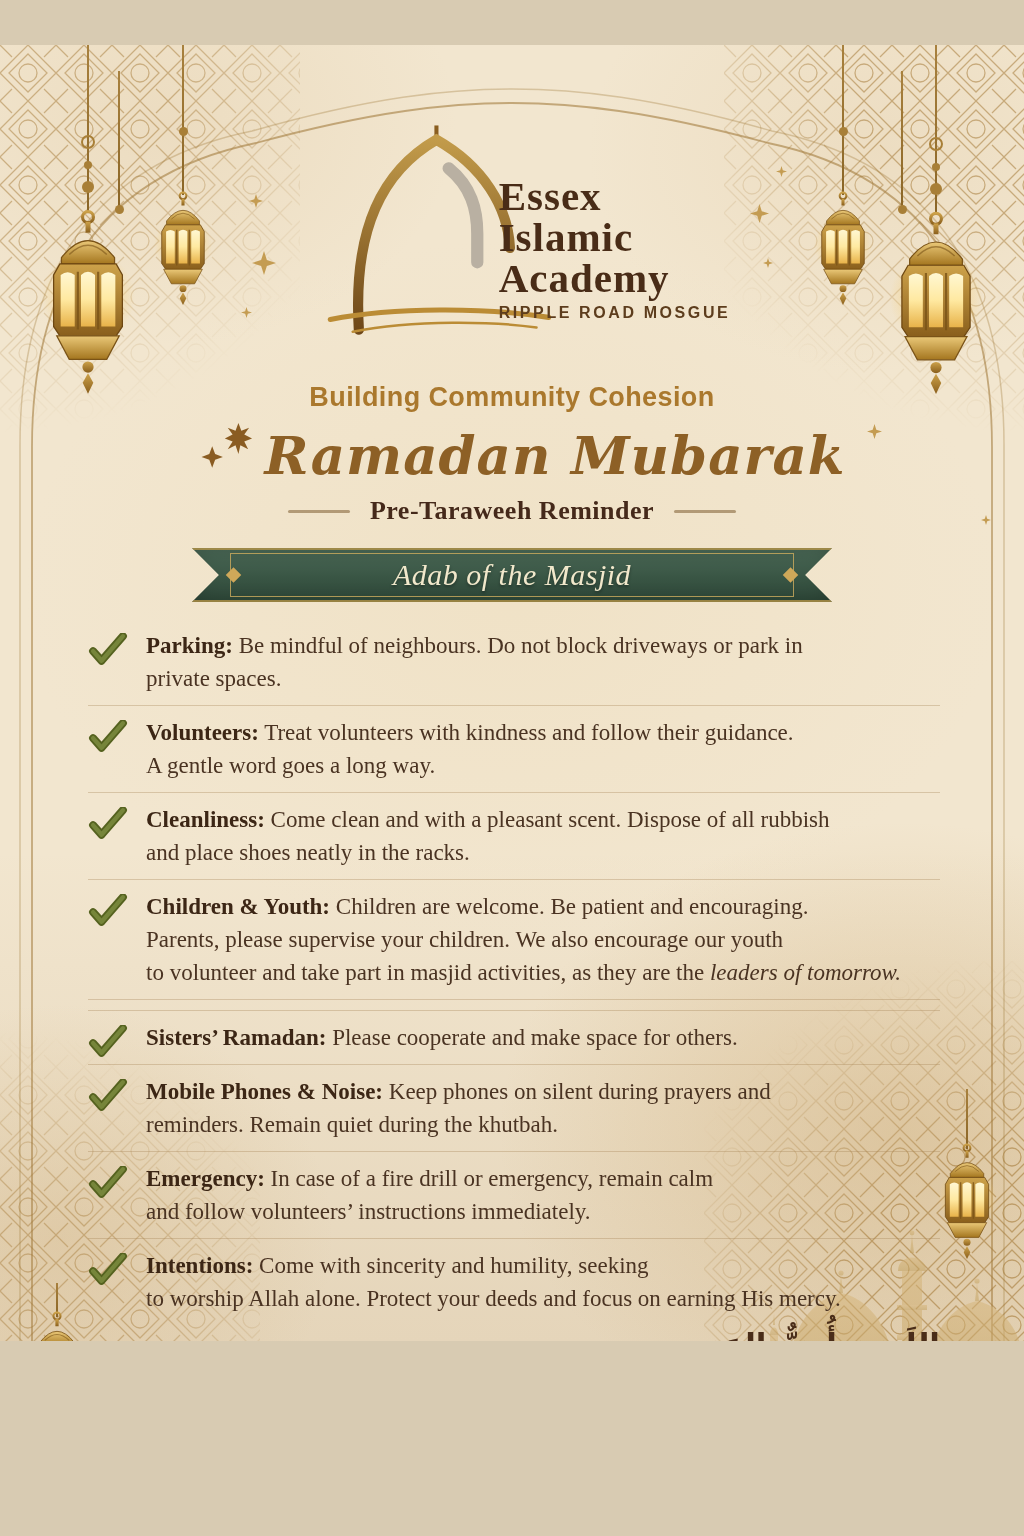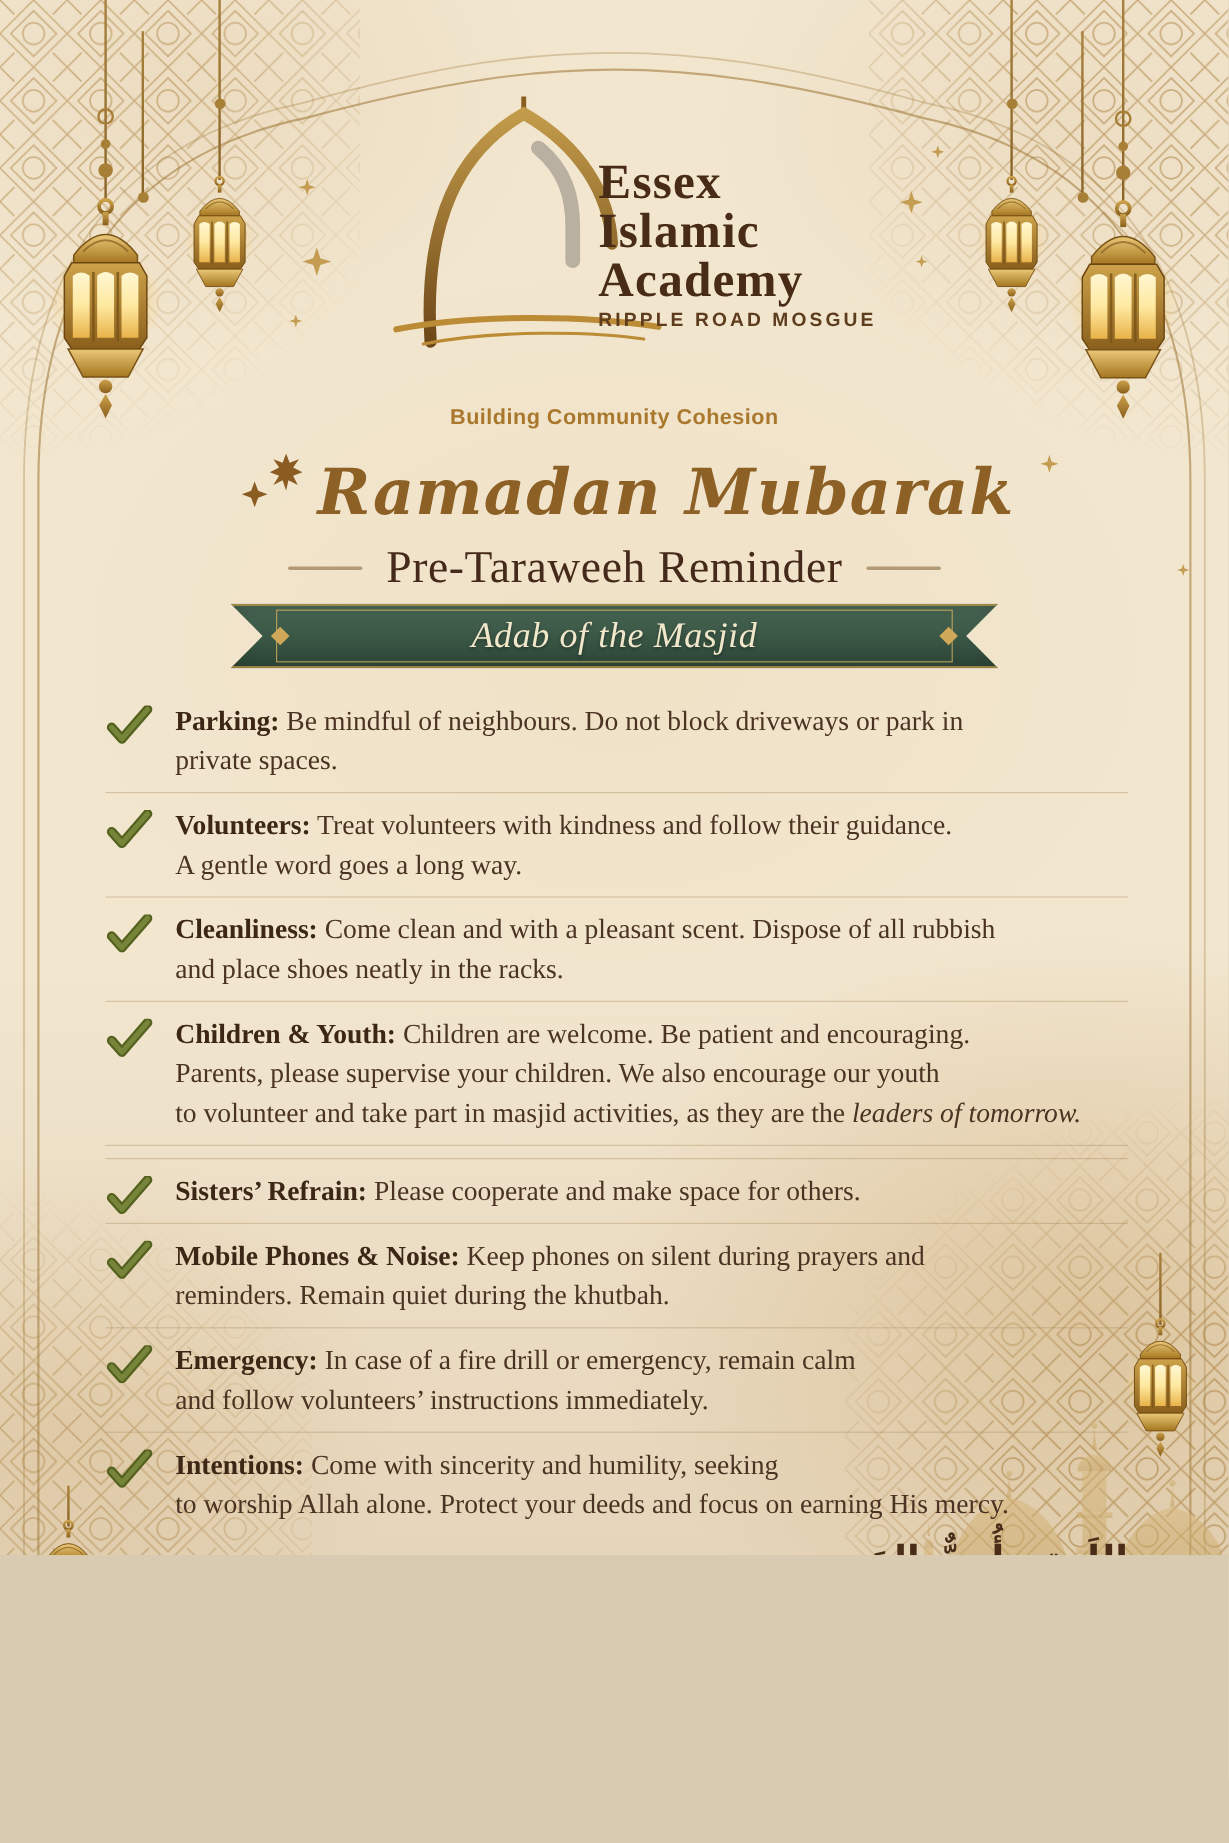--- a/index.html
+++ b/index.html
@@ -7,20 +7,21 @@
     position:relative;width:1024px;height:1296px;overflow:hidden;
     font-family:"Liberation Serif",serif;
     background-color:#f2e6cf;
     background-image:
       radial-gradient(ellipse 420px 320px at 16% 6%, rgba(211,180,132,.20), transparent 70%),
       radial-gradient(ellipse 420px 320px at 86% 8%, rgba(211,180,132,.18), transparent 70%),
       radial-gradient(ellipse 700px 500px at 50% 42%, rgba(236,218,182,.35), transparent 70%),
       radial-gradient(ellipse 620px 480px at 88% 84%, rgba(198,160,100,.38), transparent 65%),
       radial-gradient(ellipse 420px 360px at 6% 92%, rgba(203,168,112,.30), transparent 65%),
       linear-gradient(180deg, rgba(0,0,0,0) 62%, rgba(150,110,58,.14));
+    margin-top: 45px;
   }
   
   .corner{position:absolute;z-index:0;pointer-events:none;}
   .corner svg{display:block;}
   .corner.tl{left:0;top:0;-webkit-mask-image:radial-gradient(circle at 0 0,#000 34%,transparent 74%);mask-image:radial-gradient(circle at 0 0,#000 34%,transparent 74%);opacity:.5;}
   .corner.tr{right:0;top:0;-webkit-mask-image:radial-gradient(circle at 100% 0,#000 34%,transparent 74%);mask-image:radial-gradient(circle at 100% 0,#000 34%,transparent 74%);opacity:.55;}
   .corner.bl{left:0;bottom:0;-webkit-mask-image:radial-gradient(circle at 0 100%,#000 34%,transparent 74%);mask-image:radial-gradient(circle at 0 100%,#000 34%,transparent 74%);opacity:.45;}
   .corner.br{right:0;bottom:0;-webkit-mask-image:radial-gradient(circle at 100% 100%,#000 38%,transparent 78%);mask-image:radial-gradient(circle at 100% 100%,#000 38%,transparent 78%);opacity:.6;}
   .frame{position:absolute;inset:0;z-index:1;pointer-events:none;}
   .ghost-arcade{position:absolute;left:370px;top:1326px;z-index:1;opacity:.6;}
@@ -32,26 +33,26 @@
   .sparkle{position:absolute;z-index:2;background:#c49c52;
     clip-path:polygon(50% 0,62% 38%,100% 50%,62% 62%,50% 100%,38% 62%,0 50%,38% 38%);}
   
   .content{position:absolute;inset:0;z-index:5;}
   .logo-row{position:absolute;top:58px;left:0;right:0;display:flex;justify-content:center;align-items:flex-end;transform:translateX(14px);}
   .logo-mark{flex:0 0 auto;}
   .logo-text{margin-left:-58px;padding-bottom:26px;}
   .logo-name{font-weight:700;font-size:41px;line-height:41px;color:#492c17;letter-spacing:1px;}
   .logo-sub{margin-top:5px;font-family:"Liberation Sans",sans-serif;font-weight:700;font-size:16px;letter-spacing:2.6px;color:#5d3d1d;}
   .tagline{position:absolute;top:337px;left:0;right:0;text-align:center;
-    font-family:"Liberation Sans",sans-serif;font-weight:700;font-size:18px;color:#aa782d;letter-spacing:.4px;}
+    font-family:"Liberation Sans",sans-serif;font-weight:700;font-size:27px;color:#aa782d;letter-spacing:.4px;}
   .greeting-row{position:absolute;top:376px;left:0;right:0;display:flex;justify-content:center;align-items:center;gap:6px;}
   .greeting{font-family:"DejaVu Serif",serif;font-style:italic;font-weight:700;font-size:53px;color:#8d6026;letter-spacing:1px;}
   .reminder-row{position:absolute;top:451px;left:0;right:0;display:flex;justify-content:center;align-items:center;gap:20px;}
   .dash{width:62px;height:3px;border-radius:2px;background:rgba(125,92,50,.55);}
-  .reminder{font-weight:400;font-size:38px;color:#45291a;letter-spacing:.5px;}
+  .reminder{font-weight:700;font-size:26px;color:#45291a;letter-spacing:.5px;}
   .banner{position:absolute;top:503px;left:192px;width:640px;height:54px;
     background:linear-gradient(180deg,#4c6b58,#3a5645 55%,#2f4a3a);
     clip-path:polygon(0 0,100% 0,95.8% 50%,100% 100%,0 100%,4.2% 50%);
     box-shadow:inset 0 0 0 2px rgba(188,152,72,.75), inset 0 0 26px rgba(0,0,0,.25);
     display:flex;align-items:center;justify-content:center;}
   .banner-inner{position:absolute;top:5px;bottom:5px;left:38px;right:38px;border:1.5px solid rgba(206,173,94,.8);}
   .banner-diamond{position:absolute;top:50%;width:11px;height:11px;background:#cfa859;transform:translateY(-50%) rotate(45deg);}
   .banner-diamond.l{left:36px;} .banner-diamond.r{right:36px;}
   .banner-text{position:relative;font-style:italic;font-weight:400;font-size:30px;color:#f1e8cb;letter-spacing:.5px;text-shadow:0 2px 3px rgba(0,0,0,.35);}
   .list{position:absolute;top:584px;left:88px;width:852px;}
@@ -339,21 +340,21 @@
       </div>
       <div class="rule"></div>
 
       <div class="rule"></div>
 
       <div class="item">
         <svg class="check" width="40" height="32" viewBox="0 0 36 30">
           <path d="M4 17 L12 26 L32 3" fill="none" stroke="#55621f" stroke-width="7.5" stroke-linecap="round" stroke-linejoin="round"></path>
           <path d="M4 17 L12 26 L32 3" fill="none" stroke="#76853a" stroke-width="4" stroke-linecap="round" stroke-linejoin="round"></path>
         </svg>
-        <span class="item-title">Sisters’ Refrain:</span>
+        <span class="item-title">Sisters’ Ramadan:</span>
         <span class="body">Please cooperate and make space for others.</span>
       </div>
       <div class="rule"></div>
 
       <div class="item">
         <svg class="check" width="40" height="32" viewBox="0 0 36 30">
           <path d="M4 17 L12 26 L32 3" fill="none" stroke="#55621f" stroke-width="7.5" stroke-linecap="round" stroke-linejoin="round"></path>
           <path d="M4 17 L12 26 L32 3" fill="none" stroke="#76853a" stroke-width="4" stroke-linecap="round" stroke-linejoin="round"></path>
         </svg>
         <span class="item-title">Mobile Phones &amp; Noise:</span>

